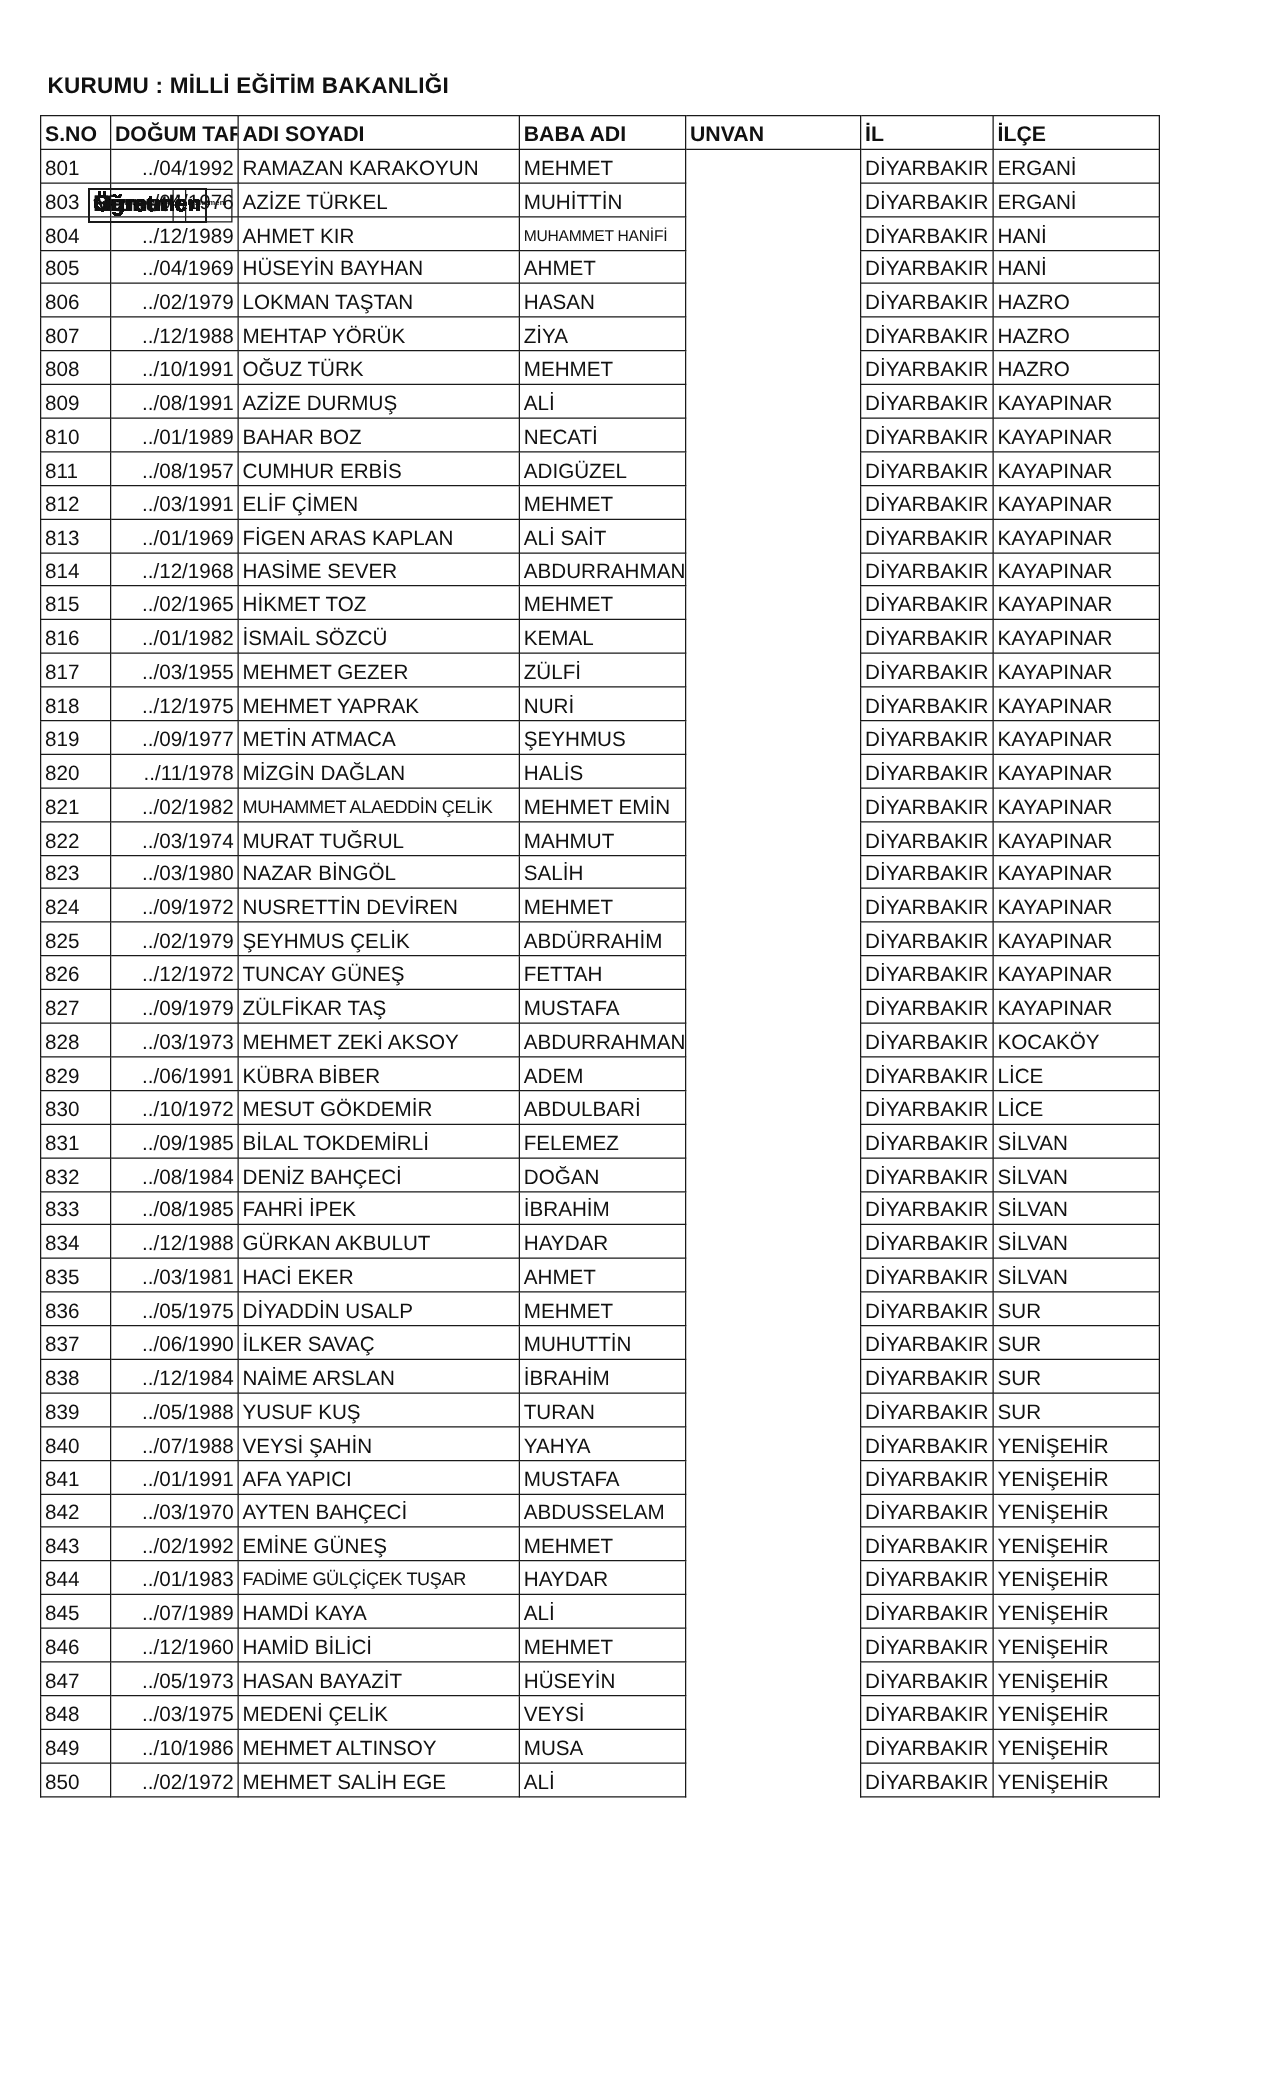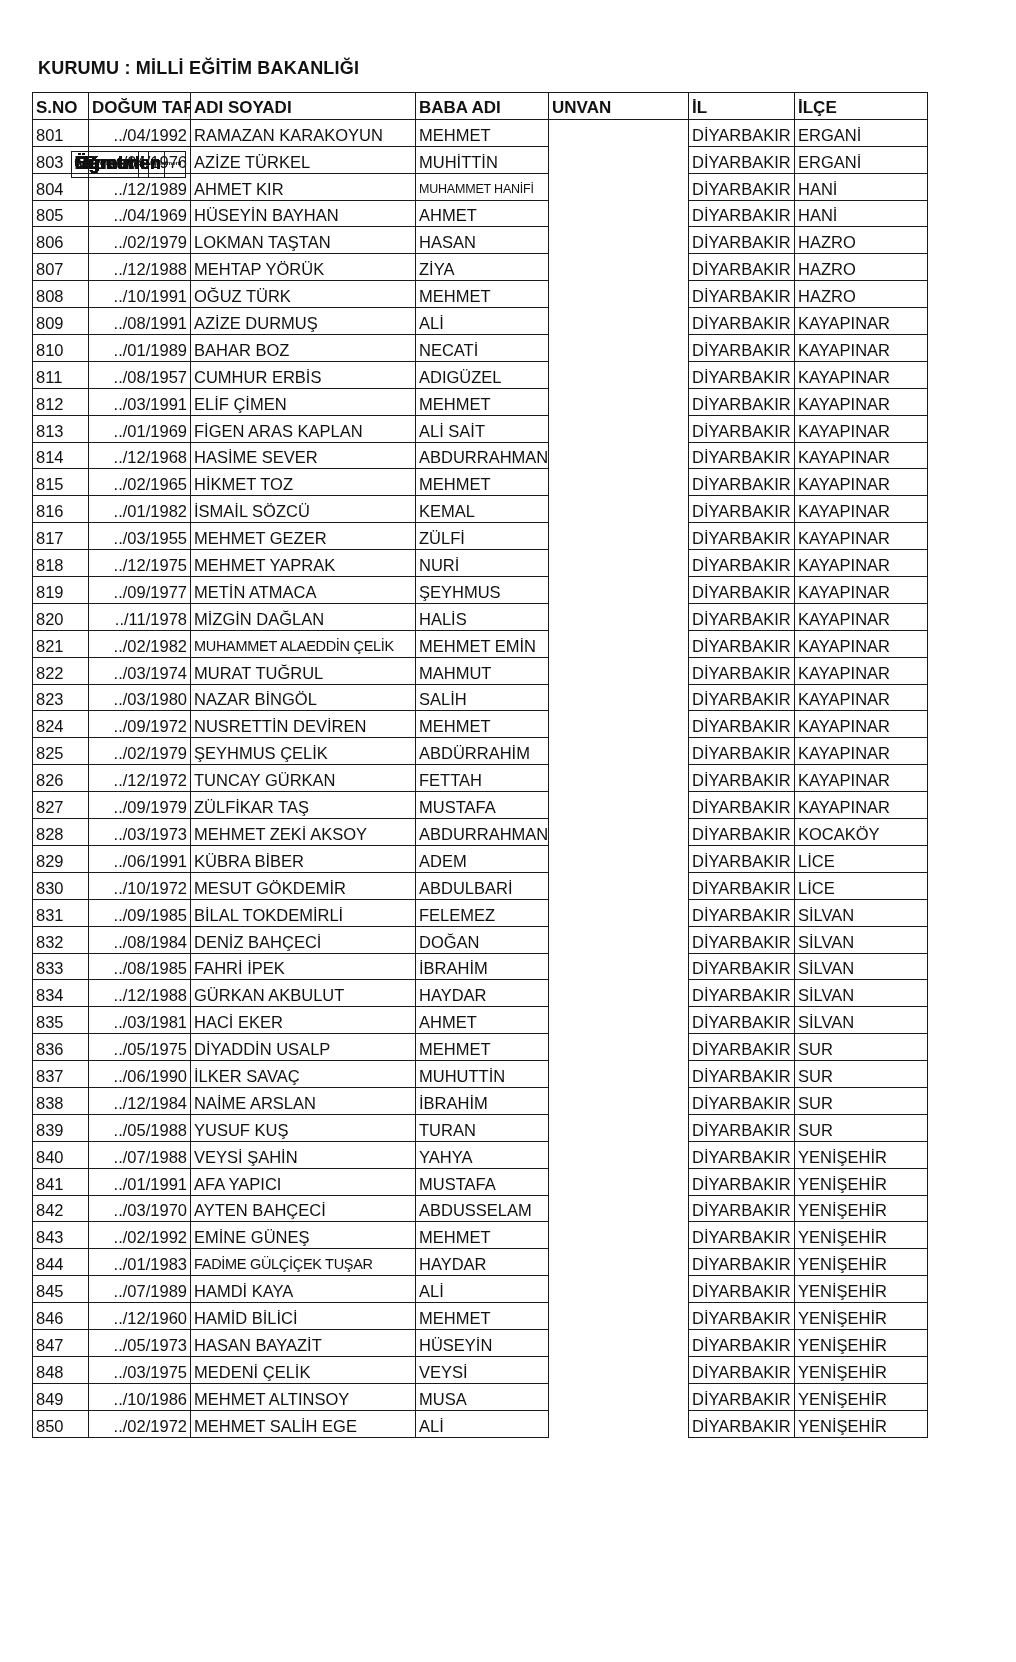--- a/index.html
+++ b/index.html
@@ -264,21 +264,21 @@
         <td class="dob">../02/1979</td>
         <td class="name">ŞEYHMUS ÇELİK</td>
         <td class="father">ABDÜRRAHİM</td>
         <td class="title">Öğretmen</td>
         <td class="il">DİYARBAKIR</td>
         <td class="ilce">KAYAPINAR</td>
       </tr>
       <tr>
         <td class="sno">826</td>
         <td class="dob">../12/1972</td>
-        <td class="name">TUNCAY GÜRKAN</td>
+        <td class="name">TUNCAY GÜNEŞ</td>
         <td class="father">FETTAH</td>
         <td class="title">Öğretmen</td>
         <td class="il">DİYARBAKIR</td>
         <td class="ilce">KAYAPINAR</td>
       </tr>
       <tr>
         <td class="sno">827</td>
         <td class="dob">../09/1979</td>
         <td class="name">ZÜLFİKAR TAŞ</td>
         <td class="father">MUSTAFA</td>

